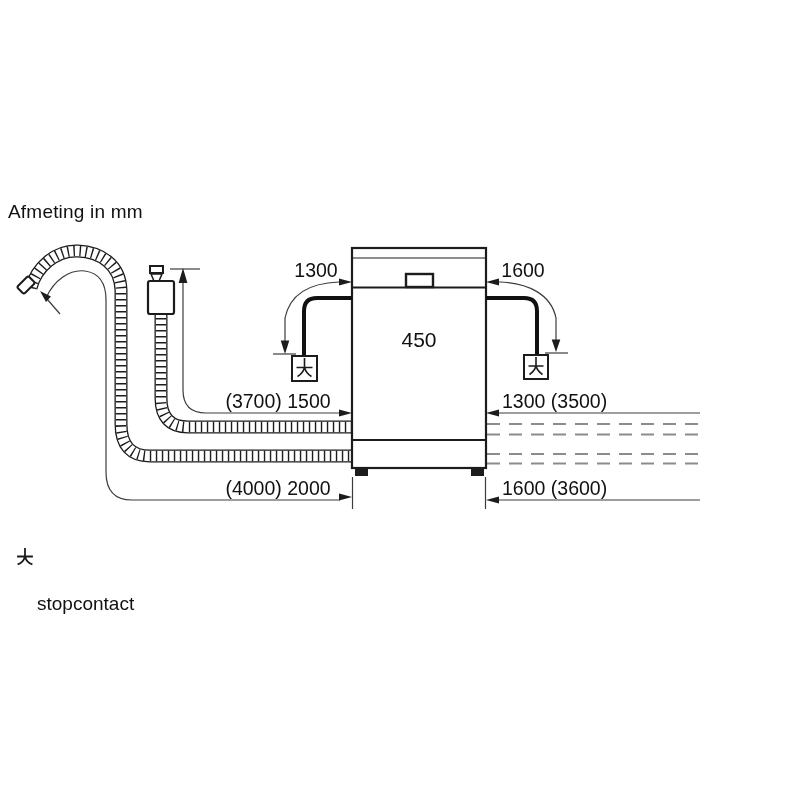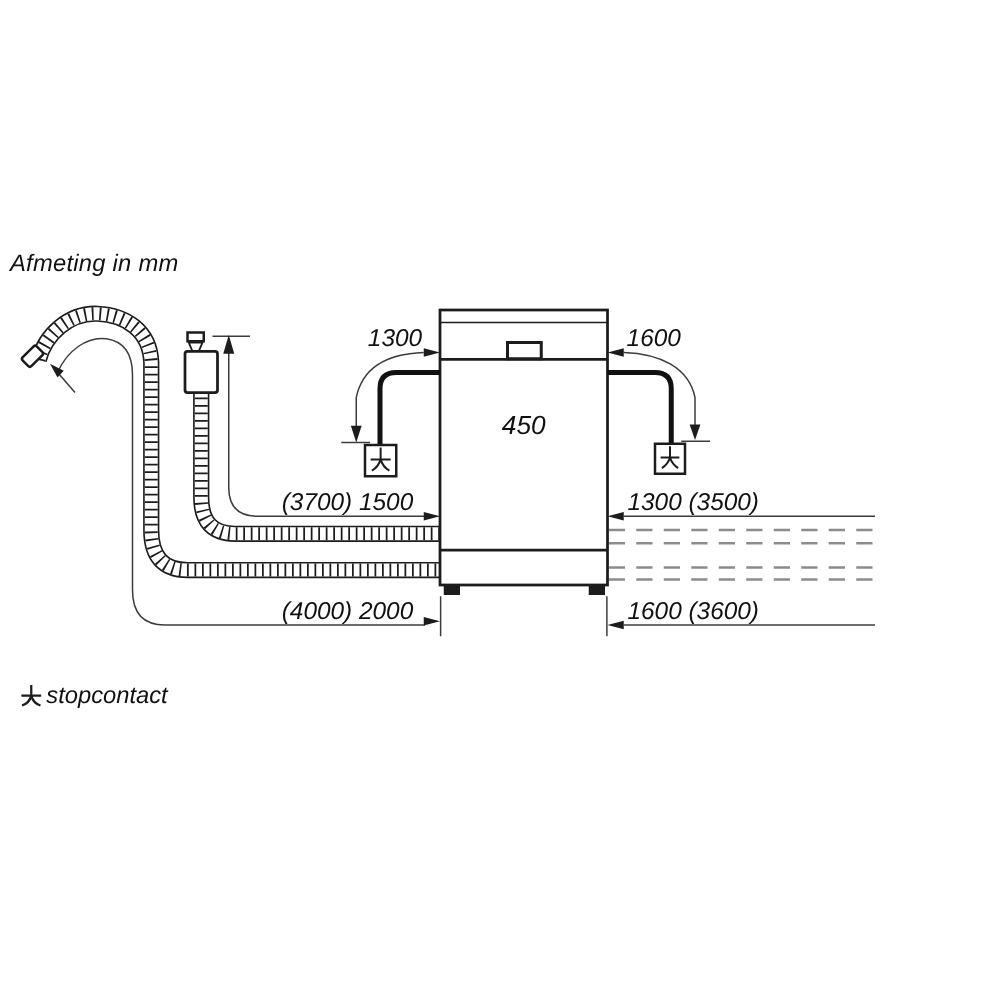--- a/index.html
+++ b/index.html
@@ -1,22 +1,22 @@
 <!DOCTYPE html>
 <html><head>
 <meta charset="utf-8">
 <style>
   html,body{margin:0;padding:0;background:#fff;}
   .canvas{position:relative;width:800px;height:637px;background:#ffffff;overflow:hidden;
-          font-family:"Liberation Sans", sans-serif;color:#111;font-style:italic;}
+          font-family:"Liberation Sans", sans-serif;color:#111;}
   .title{position:absolute;left:8px;top:201px;font-size:19px;letter-spacing:.2px;}
   .legend{position:absolute;left:13px;top:546px;font-size:19px;line-height:22px;}
   .legend-row{display:flex;align-items:flex-start;}
   .legend-glyph{width:24px;height:19px;flex:0 0 24px;margin-top:1px;}
-  .legend-text{white-space:nowrap;}
+  .legend-text{white-space:nowrap;margin-top:47px;}
   svg.diagram{position:absolute;left:0;top:0;}
   svg text{font-family:"Liberation Sans", sans-serif;fill:#111;font-size:19.5px;}
   svg text.big{font-size:21px;}
 </style>
 </head>
 <body>
 
 <div class="canvas">
 
   <div class="title">Afmeting in mm</div>

